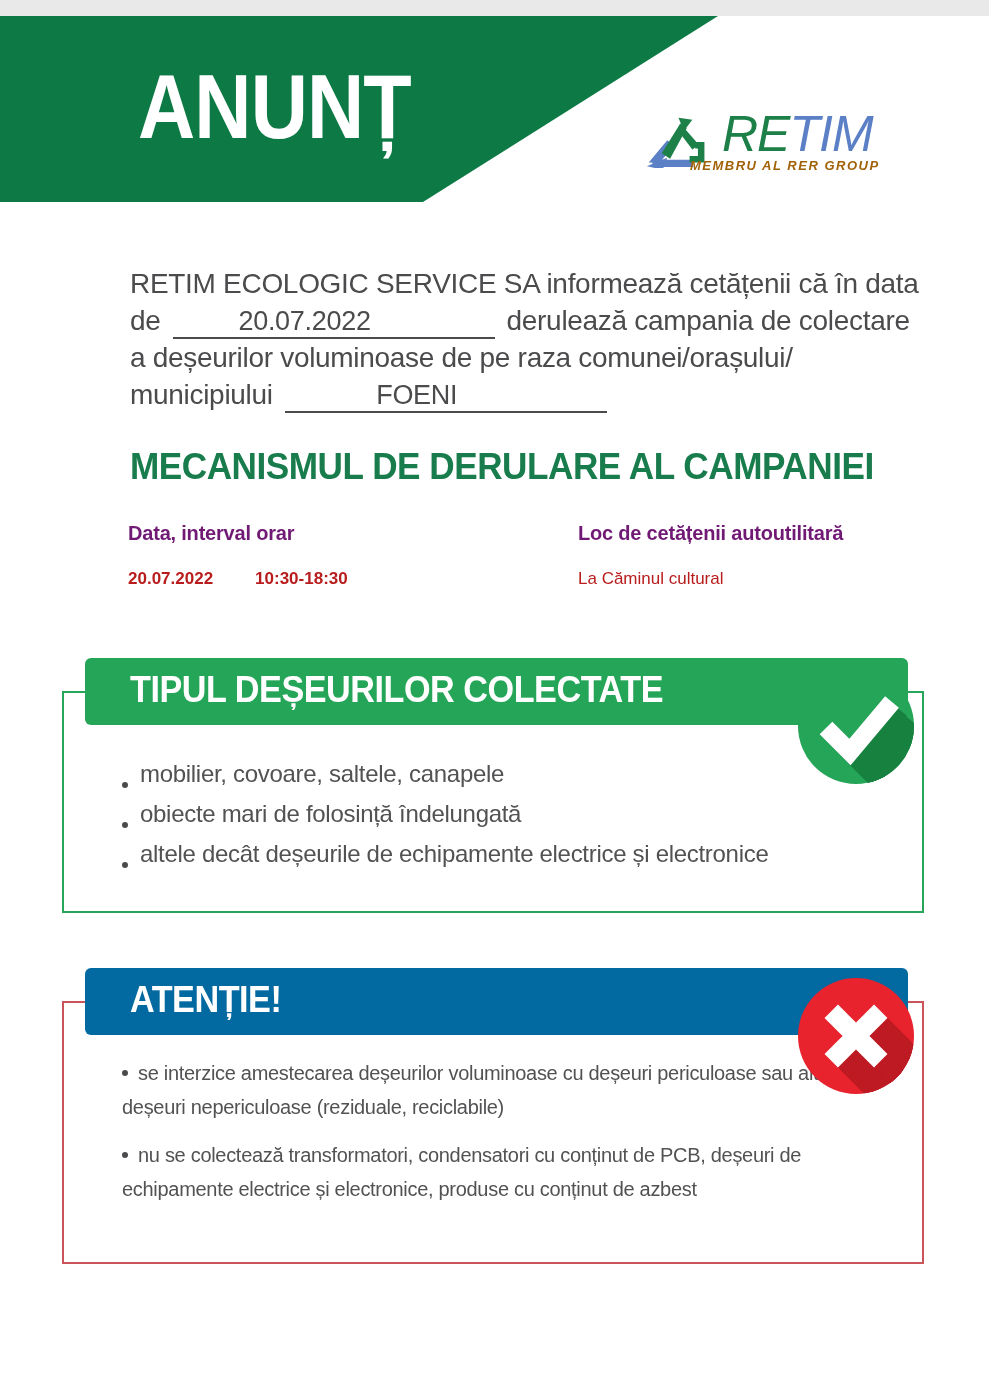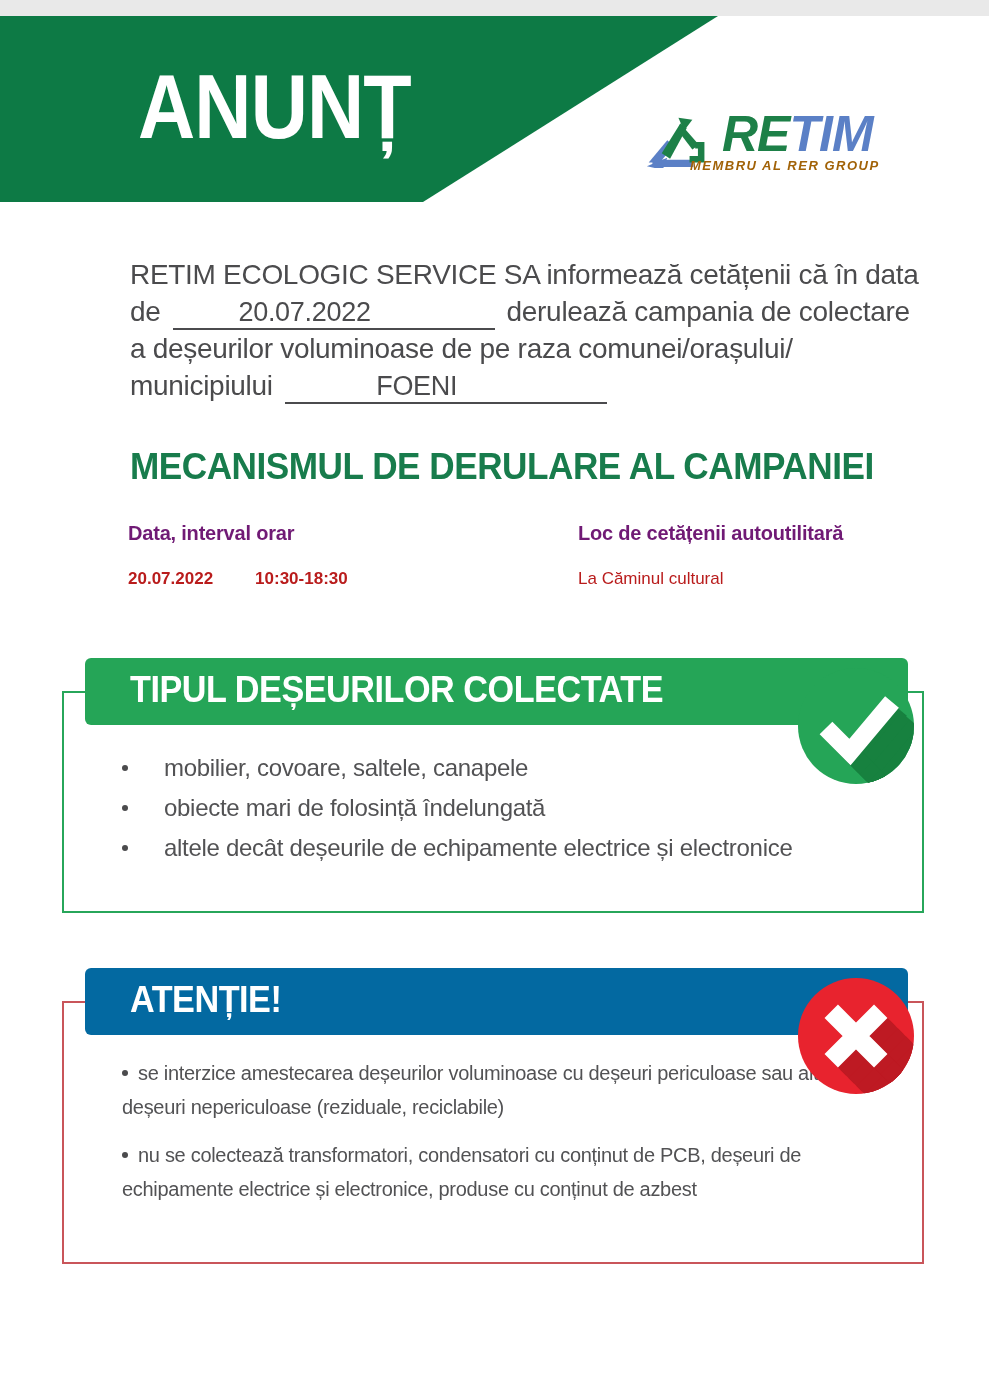--- a/index.html
+++ b/index.html
@@ -21,31 +21,31 @@
     font-size:90px; line-height:95px; font-weight:bold; color:#ffffff;
     letter-spacing:-1px; transform:scaleX(0.88); transform-origin:left top;
     white-space:nowrap;
   }
 
   
   .logo { position:absolute; left:646px; top:92px; width:260px; height:70px; }
   .logo-arrow { position:absolute; left:0; top:8px; width:76px; height:52px; }
   .brand {
     position:absolute; left:76px; top:0; font-size:50px; line-height:52px;
-    font-weight:bold; font-style:italic; letter-spacing:-1px; white-space:nowrap;text-align:center;
+    font-weight:normal; font-style:italic; letter-spacing:-1px; white-space:nowrap;text-align:center;
   }
   .brand .re  { color:#1d8048; }
   .brand .tim { color:#5b80c6; }
   .logo-tagline {
     position:absolute; left:44px; top:50px; font-size:13px; font-weight:bold;
     font-style:italic; color:#a16207; letter-spacing:1.5px; white-space:nowrap;
   }
 
   
-  .intro { position:absolute; left:130px; top:240px; width:810px; font-size:28px; letter-spacing:-0.3px; }
+  .intro { position:absolute; left:130px; top:249px; width:810px; font-size:28px; letter-spacing:-0.3px; }
   .intro-line { height:37px; line-height:37px; white-space:nowrap; }
   .blank {
     display:inline-block; width:322px; height:35px; line-height:34px;
     border-bottom:2px solid #4b4b4d; text-align:center; padding-right:58px;
     vertical-align:bottom; margin:0 12px; font-size:27px; white-space:nowrap;
   }
 
   
   .mech-heading {
     position:absolute; left:130px; top:430px; font-size:37px; font-weight:bold;
@@ -68,21 +68,21 @@
     font-weight:bold; color:#ffffff; letter-spacing:-0.5px;
     transform:scaleX(0.95); transform-origin:left top; white-space:nowrap;
   }
   .badge { position:absolute; left:798px; width:116px; height:116px; }
 
   
   .gbox { top:675px; height:222px; border:2px solid #27a65a; }
   .gbar { top:642px; background:#25a557; }
   .gbadge { top:652px; }
   .glist { position:absolute; left:122px; top:732px; }
-  .glist .row { display:flex; align-items:center; height:40px;gap:24px; }
+  .glist .row { display:flex; align-items:flex-end; height:40px; }
   .dot { flex:0 0 auto; width:6px; height:6px; border-radius:50%; background:#4b4b4d; margin-right:12px; }
   .item-text { font-size:24px; color:#525254; letter-spacing:-0.3px; white-space:nowrap; }
 
   
   .rbox { top:985px; height:263px; border:2px solid #c9555a; }
   .rbar { top:952px; background:#0369a1; }
   .rbadge { top:962px; }
   .rlist { position:absolute; left:122px; top:1040px; width:715px; }
   .rpara { font-size:20px; line-height:34px; color:#525254; letter-spacing:-0.3px; margin-bottom:14px; }
   .rpara .dot { display:inline-block; vertical-align:middle; margin-right:10px; margin-top:-3px; }

